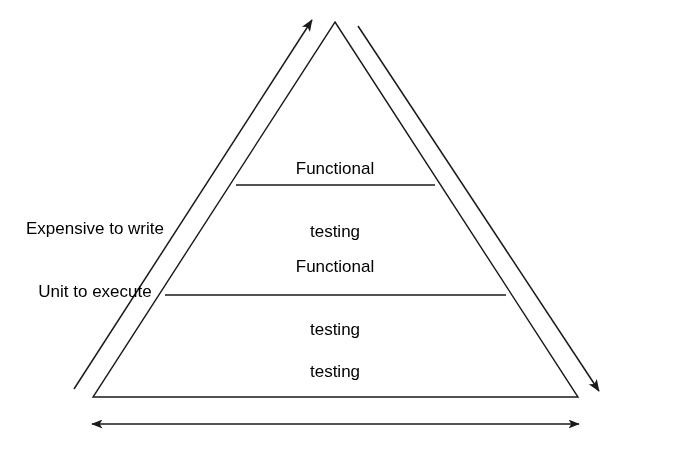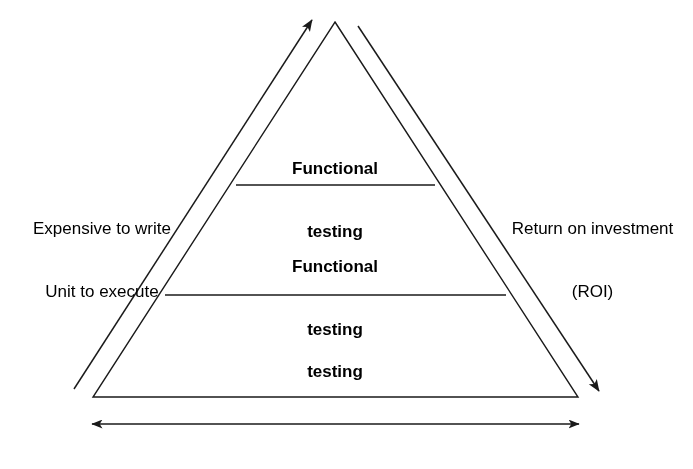--- a/index.html
+++ b/index.html
@@ -29,28 +29,27 @@
     position: absolute;
     font-size: 17px;
     line-height: 21px;
     color: #000000;
     white-space: pre;
     text-align: center;
     letter-spacing: 0px;
   }
   .tier-label {
     width: 200px;
-    font-weight: bold;
   }
   #label-functional { left: 235px; top: 116px; }
   #label-integration { left: 235px; top: 214px; }
   #label-unit       { left: 235px; top: 319px; }
 
   #label-left {
-    left: 11px;
+    left: 4px;
     top: 176px;
     width: 182px;
     text-align: center;
   }
   #label-right {
     left: 492px;
     top: 176px;
     width: 201px;
     text-align: center;
   }
@@ -101,22 +100,18 @@
 
   <div class="lbl tier-label" id="label-unit">
     <div>testing</div>
   </div>
 
   <div class="lbl" id="label-left">
     <div>Expensive to write</div>
     <div>Unit to execute</div>
   </div>
 
-  <div class="lbl" id="label-right">
-    <div>Return on investment</div>
-    <div>(ROI)</div>
-  </div>
 
   <div class="lbl" id="label-bottom">
     
   </div>
 
 </div>
 
 </body></html>

